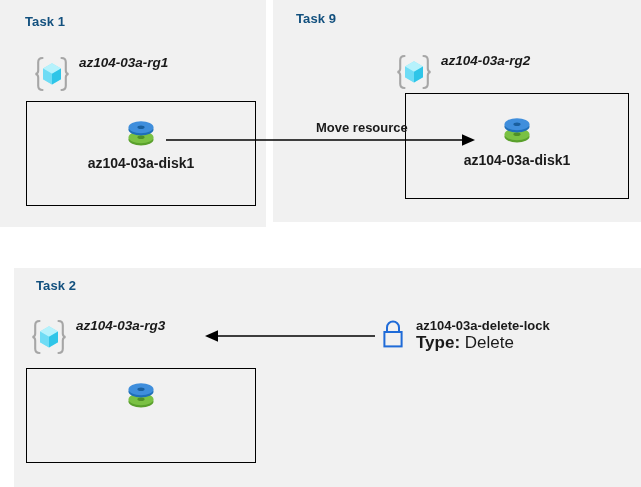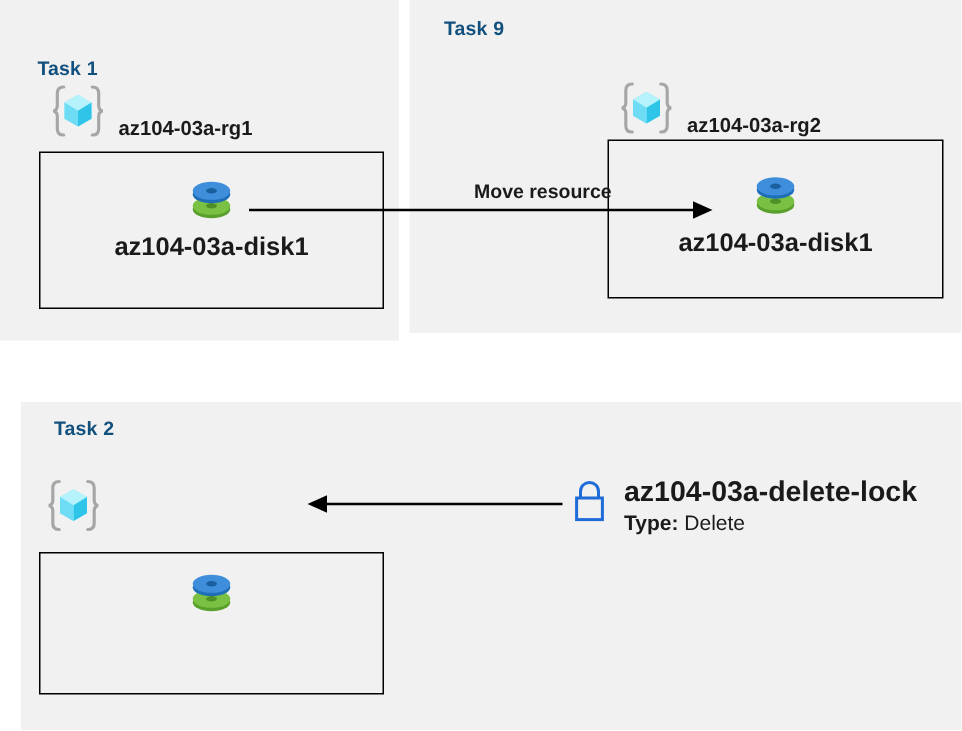--- a/index.html
+++ b/index.html
@@ -30,45 +30,46 @@
   #panel-task3 { left: 14px;  top: 268px; width: 627px; height: 219px; }
 
   .panel-title {
     position: absolute;
     color: #12507e;
     font-weight: bold;
     font-size: 13px;
     letter-spacing: 0.1px;
     white-space: nowrap;
   }
-  #title-task1 { left: 25px;  top: 14px; margin-top: 24px; }
+  #title-task1 { left: 25px;  top: 14px; }
   #title-task2 { left: 296px; top: 11px; }
   #title-task3 { left: 36px;  top: 278px; }
 
   
   .inner-box {
     position: absolute;
     border: 1.5px solid #000000;
     background: #f1f1f1;
     box-sizing: border-box;
   }
   #box-task1 { left: 26px;  top: 101px; width: 230px; height: 105px; }
   #box-task2 { left: 405px; top: 93px;  width: 224px; height: 106px; }
   #box-task3 { left: 26px;  top: 368px; width: 230px; height: 95px; }
 
   
   .rg-row {
     position: absolute;
     display: flex;
-    align-items: flex-end;
+    align-items: flex-start;
     gap: 8px;
     white-space: nowrap;
+    font-style: italic;
   }
   #rg-row-1 { left: 33px;  top: 55px; }
-  #rg-row-2 { left: 412px; top: 53px; }
+  #rg-row-2 { left: 395px; top: 53px; }
   #rg-row-3 { left: 30px;  top: 318px; }
 
   .rg-icon { width: 38px; height: 38px; display: block; }
   .rg-label {
     font-size: 13.5px;
     font-weight: bold;
     color: #1a1a1a;
   }
 
   
@@ -76,21 +77,21 @@
     position: absolute;
     text-align: center;
     white-space: nowrap;
   }
   #disk-group-1 { left: 66px;  top: 113px; width: 150px; }
   #disk-group-2 { left: 442px; top: 110px; width: 150px; }
   #disk-group-3 { left: 66px;  top: 375px; width: 150px; }
 
   .disk-icon { width: 40px; height: 40px; display: block; margin: 0 auto; }
   .disk-label {
-    font-size: 17px;
+    font-size: 14px;
     font-weight: bold;
     color: #1a1a1a;
     margin-top: 2px;
   }
 
   
   .arrow-svg { position: absolute; overflow: visible; }
   #arrow-move   { left: 166px; top: 128px; }
   #arrow-lock   { left: 205px; top: 325px; }
 
@@ -110,26 +111,26 @@
     left: 379px;
     top: 318px;
     display: flex;
     align-items: flex-start;
     gap: 9px;
     white-space: nowrap;
   }
   .lock-icon { width: 28px; height: 30px; display: block; margin-top: 1px; }
   .lock-texts { line-height: 1.18; }
   .lock-name {
-    font-size: 19px;
+    font-size: 13px;
     font-weight: bold;
     color: #1a1a1a;
   }
   .lock-type-line {
-    font-size: 14px;
+    font-size: 17px;
     color: #1a1a1a;
   }
   .lock-type-key { font-weight: bold; }
   .lock-type-val { font-weight: normal; }
 </style>
 </head>
 <body>
 
 <div class="stage">
 
@@ -215,20 +216,21 @@
     <span>
       <svg class="rg-icon" viewBox="0 0 38 38" xmlns="http://www.w3.org/2000/svg">
         <path d="M9.5 3 C6.2 3 5.2 4.6 5.2 7.2 L5.2 15.5 C5.2 17.6 4.2 18.6 2.6 19 C4.2 19.4 5.2 20.4 5.2 22.5 L5.2 30.8 C5.2 33.4 6.2 35 9.5 35" fill="none" stroke="#a6a6a6" stroke-width="2.1" stroke-linecap="round"></path>
         <path d="M28.5 3 C31.8 3 32.8 4.6 32.8 7.2 L32.8 15.5 C32.8 17.6 33.8 18.6 35.4 19 C33.8 19.4 32.8 20.4 32.8 22.5 L32.8 30.8 C32.8 33.4 31.8 35 28.5 35" fill="none" stroke="#a6a6a6" stroke-width="2.1" stroke-linecap="round"></path>
         <polygon points="19,8.2 28,13.4 28,24.2 19,29.4 10,24.2 10,13.4" fill="#8fe9fa"></polygon>
         <polygon points="19,8.2 28,13.4 19,18.8 10,13.4" fill="#b6f2fc"></polygon>
         <polygon points="19,18.8 28,13.4 28,24.2 19,29.4" fill="#2fc5e8"></polygon>
         <polygon points="19,18.8 10,13.4 10,24.2 19,29.4" fill="#6fdcf5"></polygon>
       </svg>
     </span>
+    <span class="rg-label">az104-03a-rg3</span>
   </div>
 
   <div class="disk-group" id="disk-group-3">
     <span>
       <svg class="disk-icon" viewBox="0 0 40 40" xmlns="http://www.w3.org/2000/svg">
         <ellipse cx="20" cy="26.5" rx="12.5" ry="6" fill="#5aa02c"></ellipse>
         <ellipse cx="20" cy="24.2" rx="12.5" ry="6" fill="#7ac143"></ellipse>
         <ellipse cx="20" cy="24.2" rx="3.6" ry="1.8" fill="#4e8f27"></ellipse>
         <ellipse cx="20" cy="16.5" rx="12.5" ry="6" fill="#1f6fb8"></ellipse>
         <ellipse cx="20" cy="14.2" rx="12.5" ry="6" fill="#3f8edc"></ellipse>

